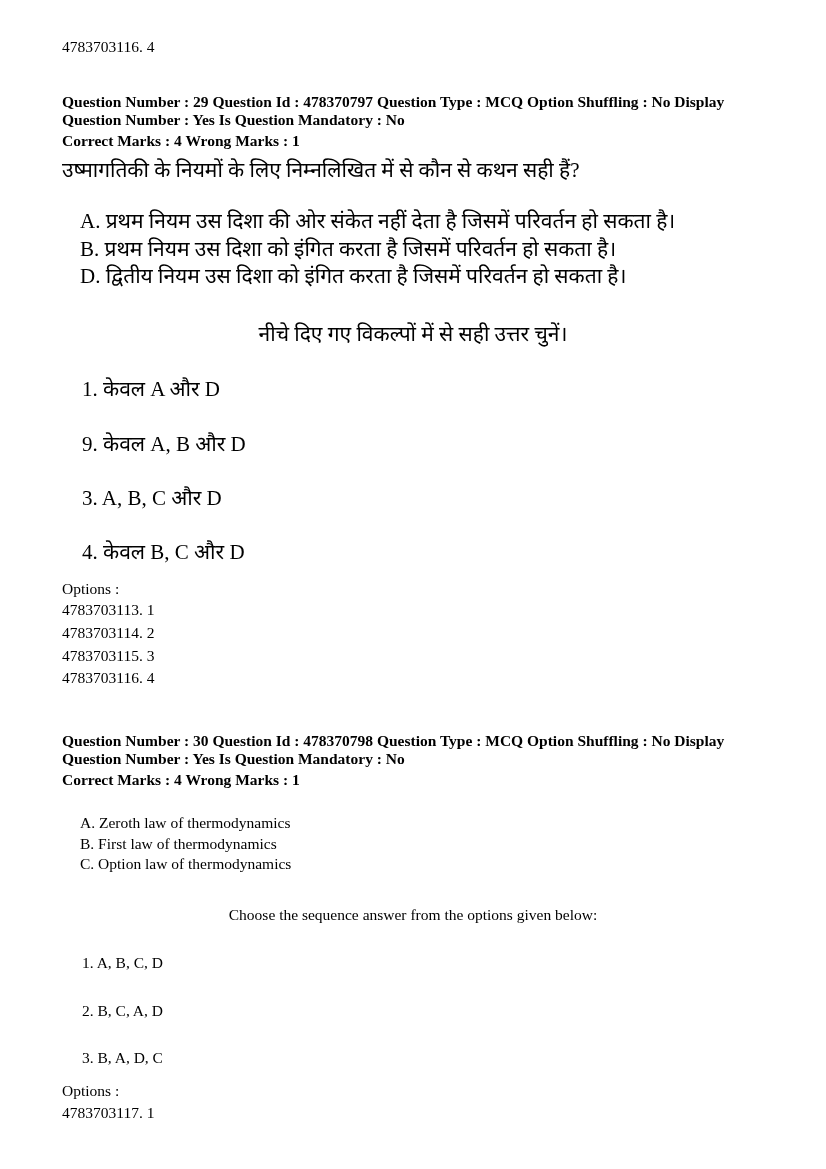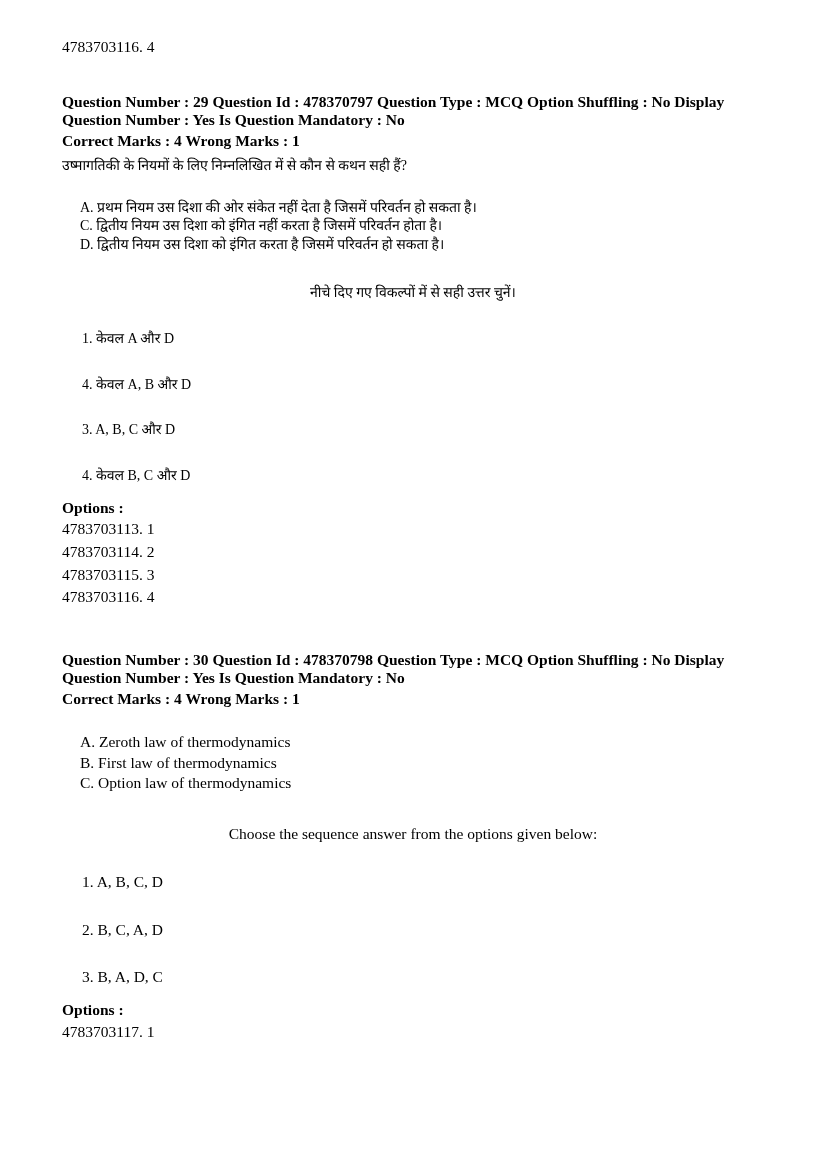--- a/index.html
+++ b/index.html
@@ -24,32 +24,32 @@
   .marks-line {
     font-weight: bold;
     line-height: 1.16;
     margin-top: 3px;
   }
 
   .question-text {
     margin-top: 7px;
     line-height: 1.3;
   }
-  .hindi { font-size: 14px; }
+  .hindi { font-size: 21px; }
 
   .statements { margin-top: 24px; margin-left: 18px; }
   .statements .statement { line-height: 1.32; }
 
   .instruction { margin-top: 30px; line-height: 1.3; text-align: center; }
 
   .choices { margin-left: 20px; }
   .choices .choice { margin-top: 28px; line-height: 1.25; }
 
   .options-label {
-    font-weight: bold;
+    font-weight: normal;
     margin-top: 14px;
     line-height: 1.3;
   }
   .option-ids .option-id { line-height: 1.46; }
 
   .question-block { margin-top: 42px; }
 
   .statements-en { margin-top: 24px; margin-left: 18px; }
   .statements-en .statement { line-height: 1.34; }
 </style>
@@ -61,29 +61,29 @@
   <div class="top-line">4783703116. 4</div>
 
   <section>
     <p class="qheader">Question Number : 29 Question Id : 478370797 Question Type : MCQ Option Shuffling : No Display Question Number : Yes Is Question Mandatory : No</p>
     <p class="marks-line">Correct Marks : 4 Wrong Marks : 1</p>
 
     <p class="question-text hindi">उष्मागतिकी के नियमों के लिए निम्नलिखित में से कौन से कथन सही हैं?</p>
 
     <div class="statements">
       <p class="statement hindi">A. प्रथम नियम उस दिशा की ओर संकेत नहीं देता है जिसमें परिवर्तन हो सकता है।</p>
-      <p class="statement hindi">C. द्वितीय नियम उस दिशा को इंगित नहीं करता है जिसमें परिवर्तन होता है।</p>
+      <p class="statement hindi">B. प्रथम नियम उस दिशा को इंगित करता है जिसमें परिवर्तन हो सकता है।</p>
       <p class="statement hindi">D. द्वितीय नियम उस दिशा को इंगित करता है जिसमें परिवर्तन हो सकता है।</p>
     </div>
 
     <p class="instruction hindi">नीचे दिए गए विकल्पों में से सही उत्तर चुनें।</p>
 
     <div class="choices">
       <p class="choice hindi">1. केवल A और D</p>
-      <p class="choice hindi">4. केवल A, B और D</p>
+      <p class="choice hindi">9. केवल A, B और D</p>
       <p class="choice hindi">3. A, B, C और D</p>
       <p class="choice hindi">4. केवल B, C और D</p>
     </div>
 
     <p class="options-label">Options :</p>
     <div class="option-ids">
       <p class="option-id">4783703113. 1</p>
       <p class="option-id">4783703114. 2</p>
       <p class="option-id">4783703115. 3</p>
       <p class="option-id">4783703116. 4</p>

